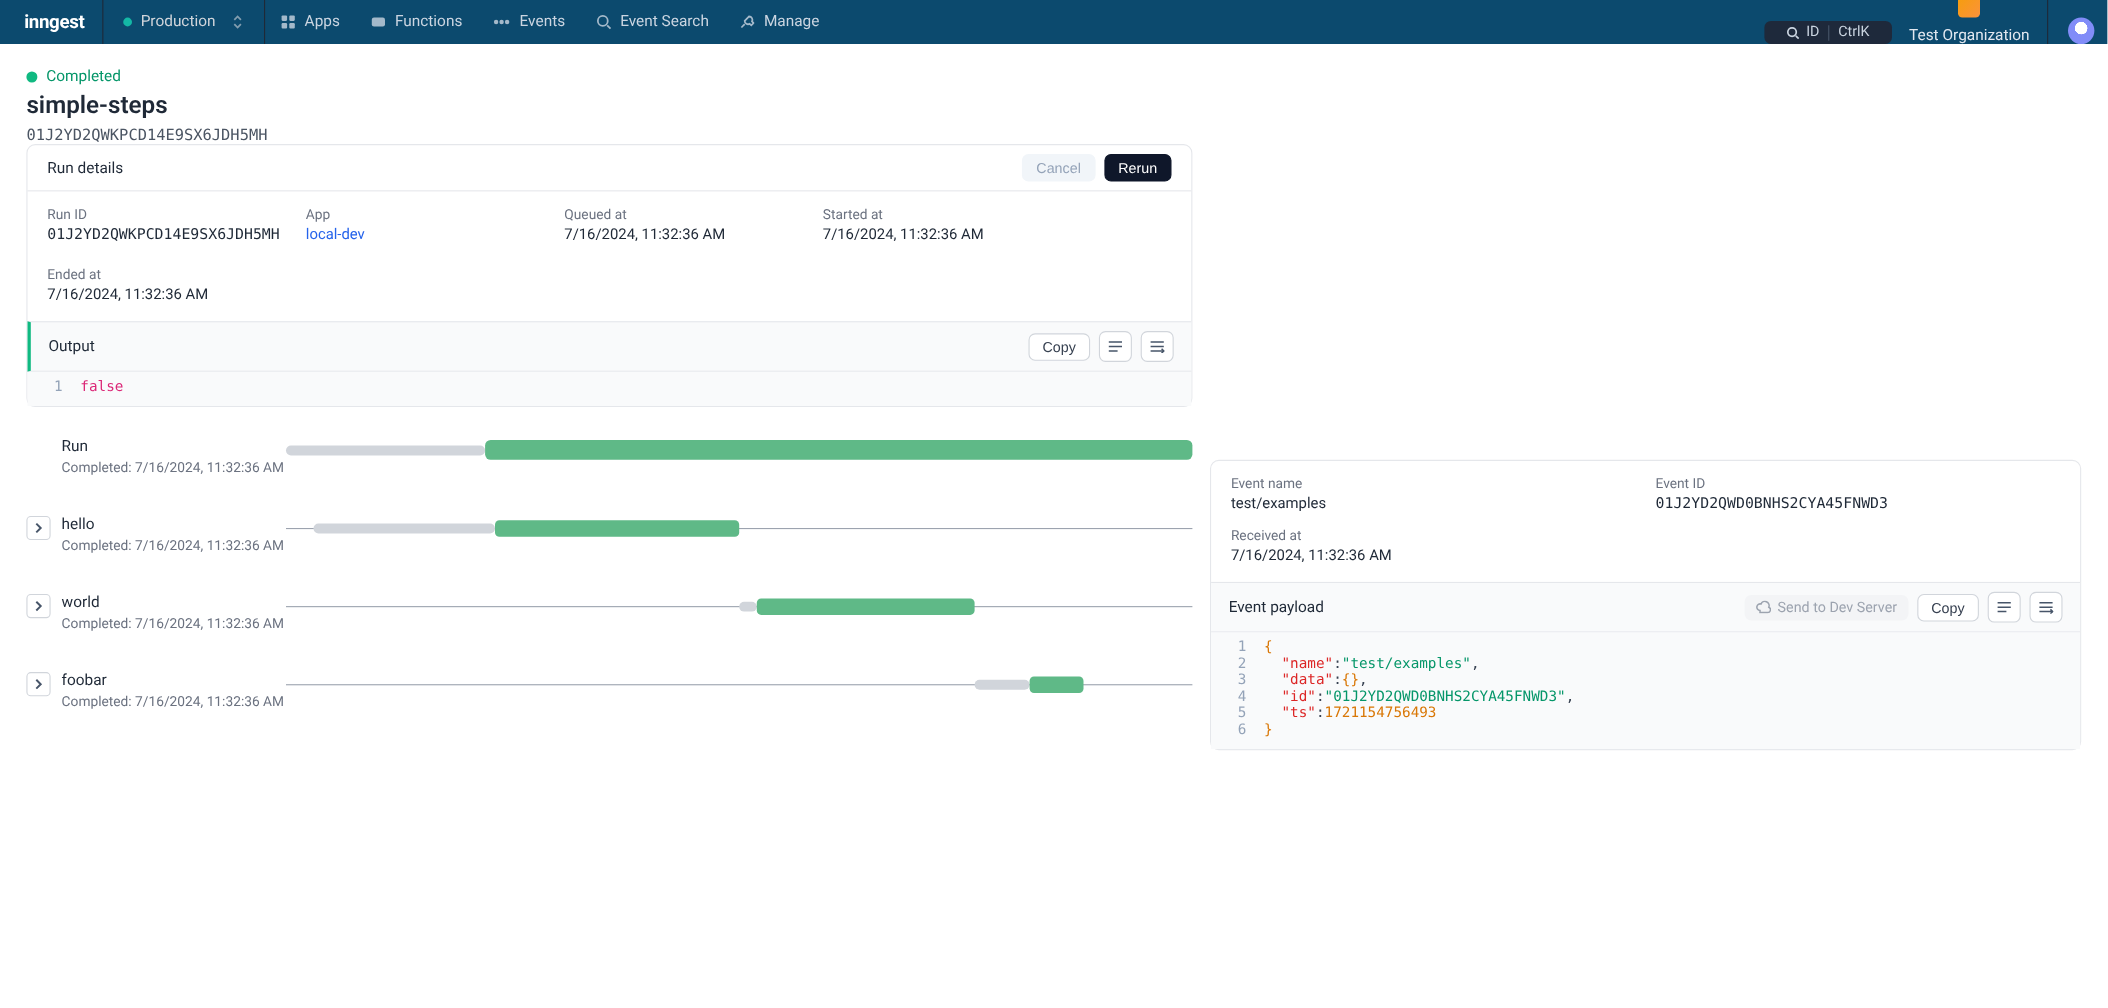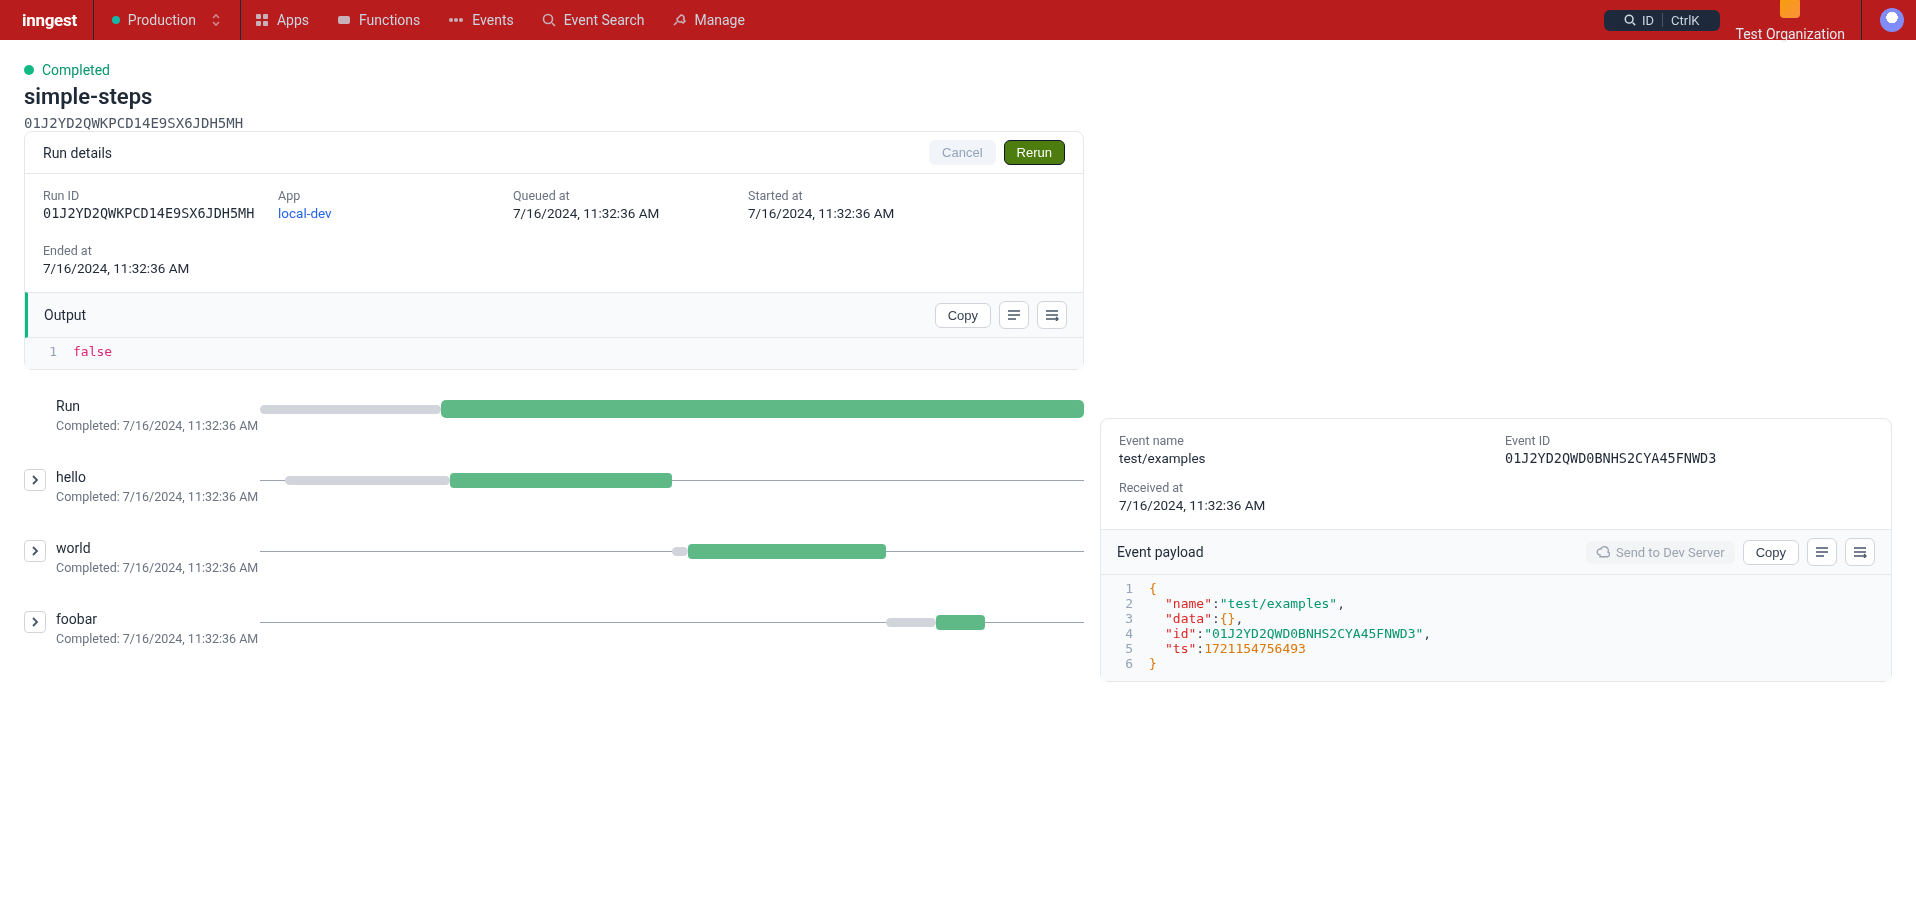--- a/index.html
+++ b/index.html
@@ -5,25 +5,25 @@
   * { box-sizing: border-box; margin: 0; padding: 0; }
   body {
     font-family: -apple-system, BlinkMacSystemFont, "Segoe UI", Roboto, sans-serif;
     font-size: 14px;
     color: #1f2937;
     background: #fff;
   }
 
   
   .topnav {
-    background: #b91c1c;
+    background: #0c4a6e;
     color: #d1d5db;
     height: 40px;
     display: flex;
-    align-items: center;
+    align-items: flex-end;
     padding: 0 12px 0 0;
   }
   .logo {
     color: #fff;
     font-weight: 700;
     font-size: 17px;
     padding: 0 16px 0 22px;
     height: 100%;
     display: flex;
     align-items: center;
@@ -80,21 +80,21 @@
     border: 1px solid #e5e7eb; border-radius: 8px; background:#fff;
   }
   .card-header {
     display:flex; align-items:center; justify-content:space-between;
     padding: 8px 18px; border-bottom:1px solid #e5e7eb;
   }
   .btn {
     border:1px solid #d1d5db; background:#fff; color:#374151;
     padding: 4px 12px; border-radius:6px; font-size:13px; cursor:pointer;
   }
-  .btn-primary { background:#4d7c0f; color:#fff; border-color:#0f172a; }
+  .btn-primary { background:#0f172a; color:#fff; border-color:#0f172a; }
   .btn-disabled { background:#f1f5f9; color:#94a3b8; border-color:#f1f5f9; cursor:default;}
   .btn-row { display:flex; gap:8px; }
   .icon-btn {
     border:1px solid #d1d5db; background:#fff; width:30px; height:28px;
     display:flex; align-items:center; justify-content:center;
     border-radius:6px; cursor:pointer; color:#475569;
   }
 
   .kv-grid {
     display:grid; grid-template-columns: 225px 225px 225px 1fr;

